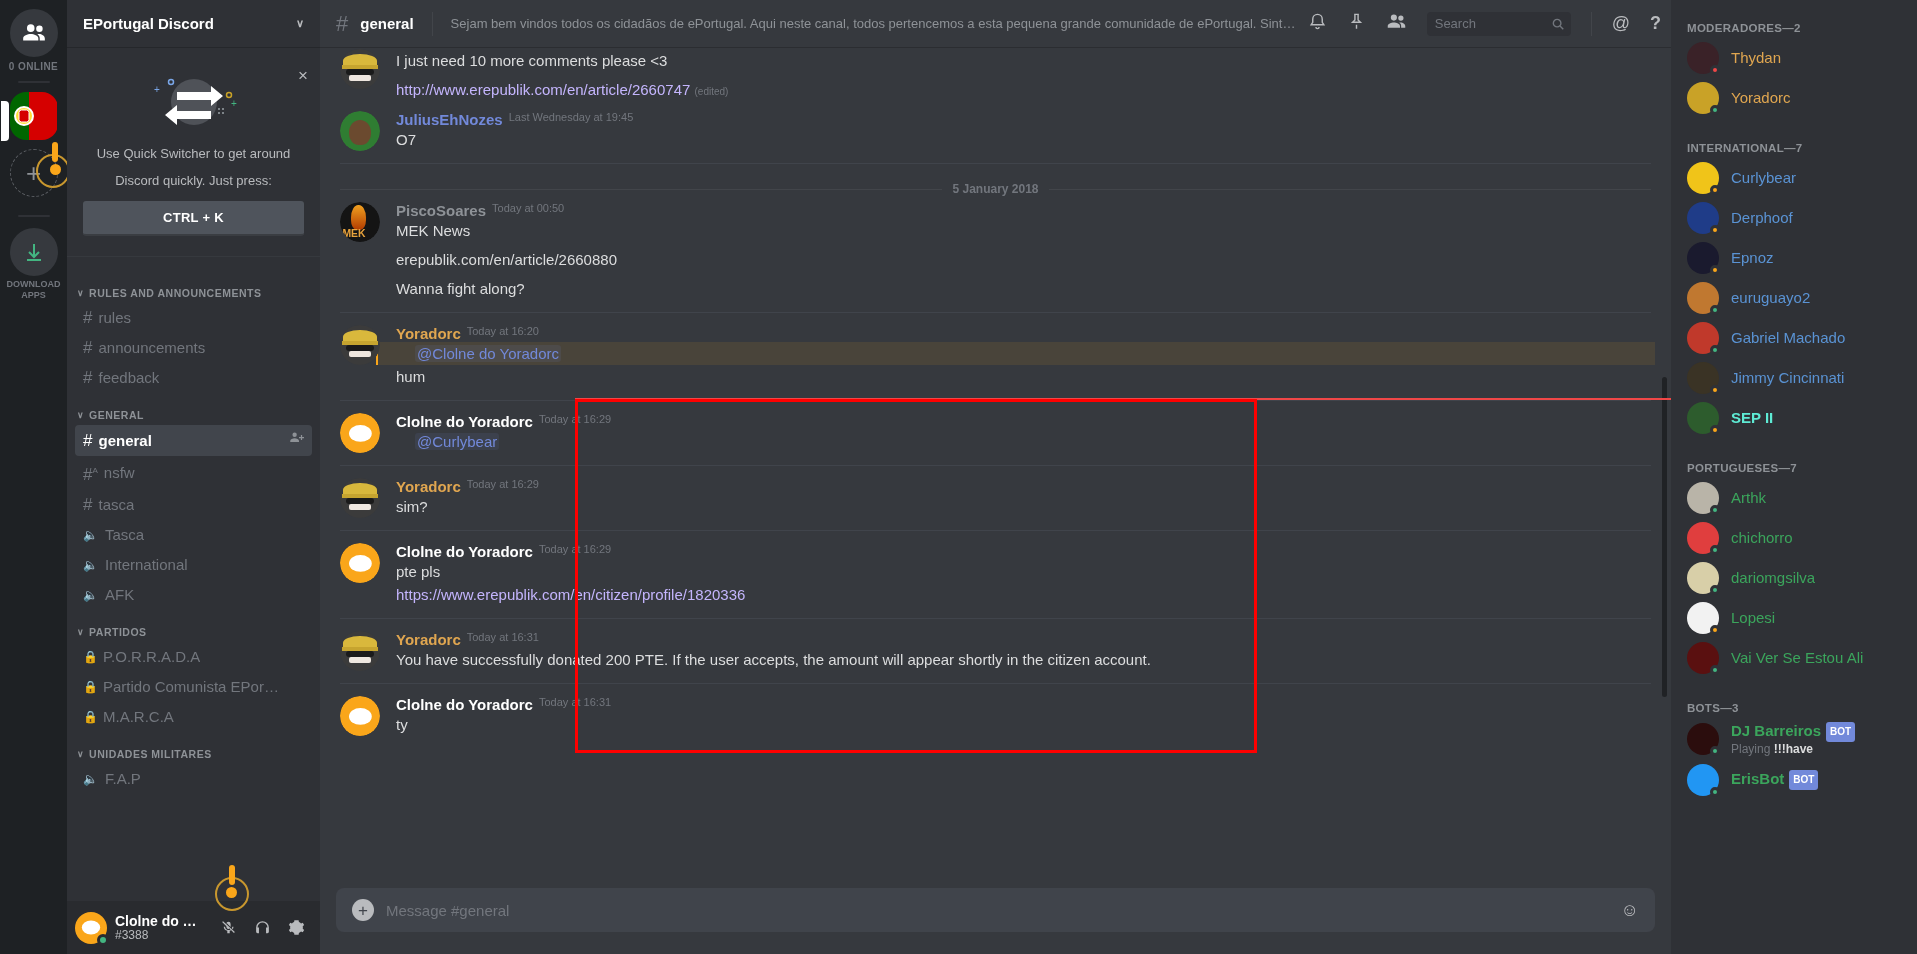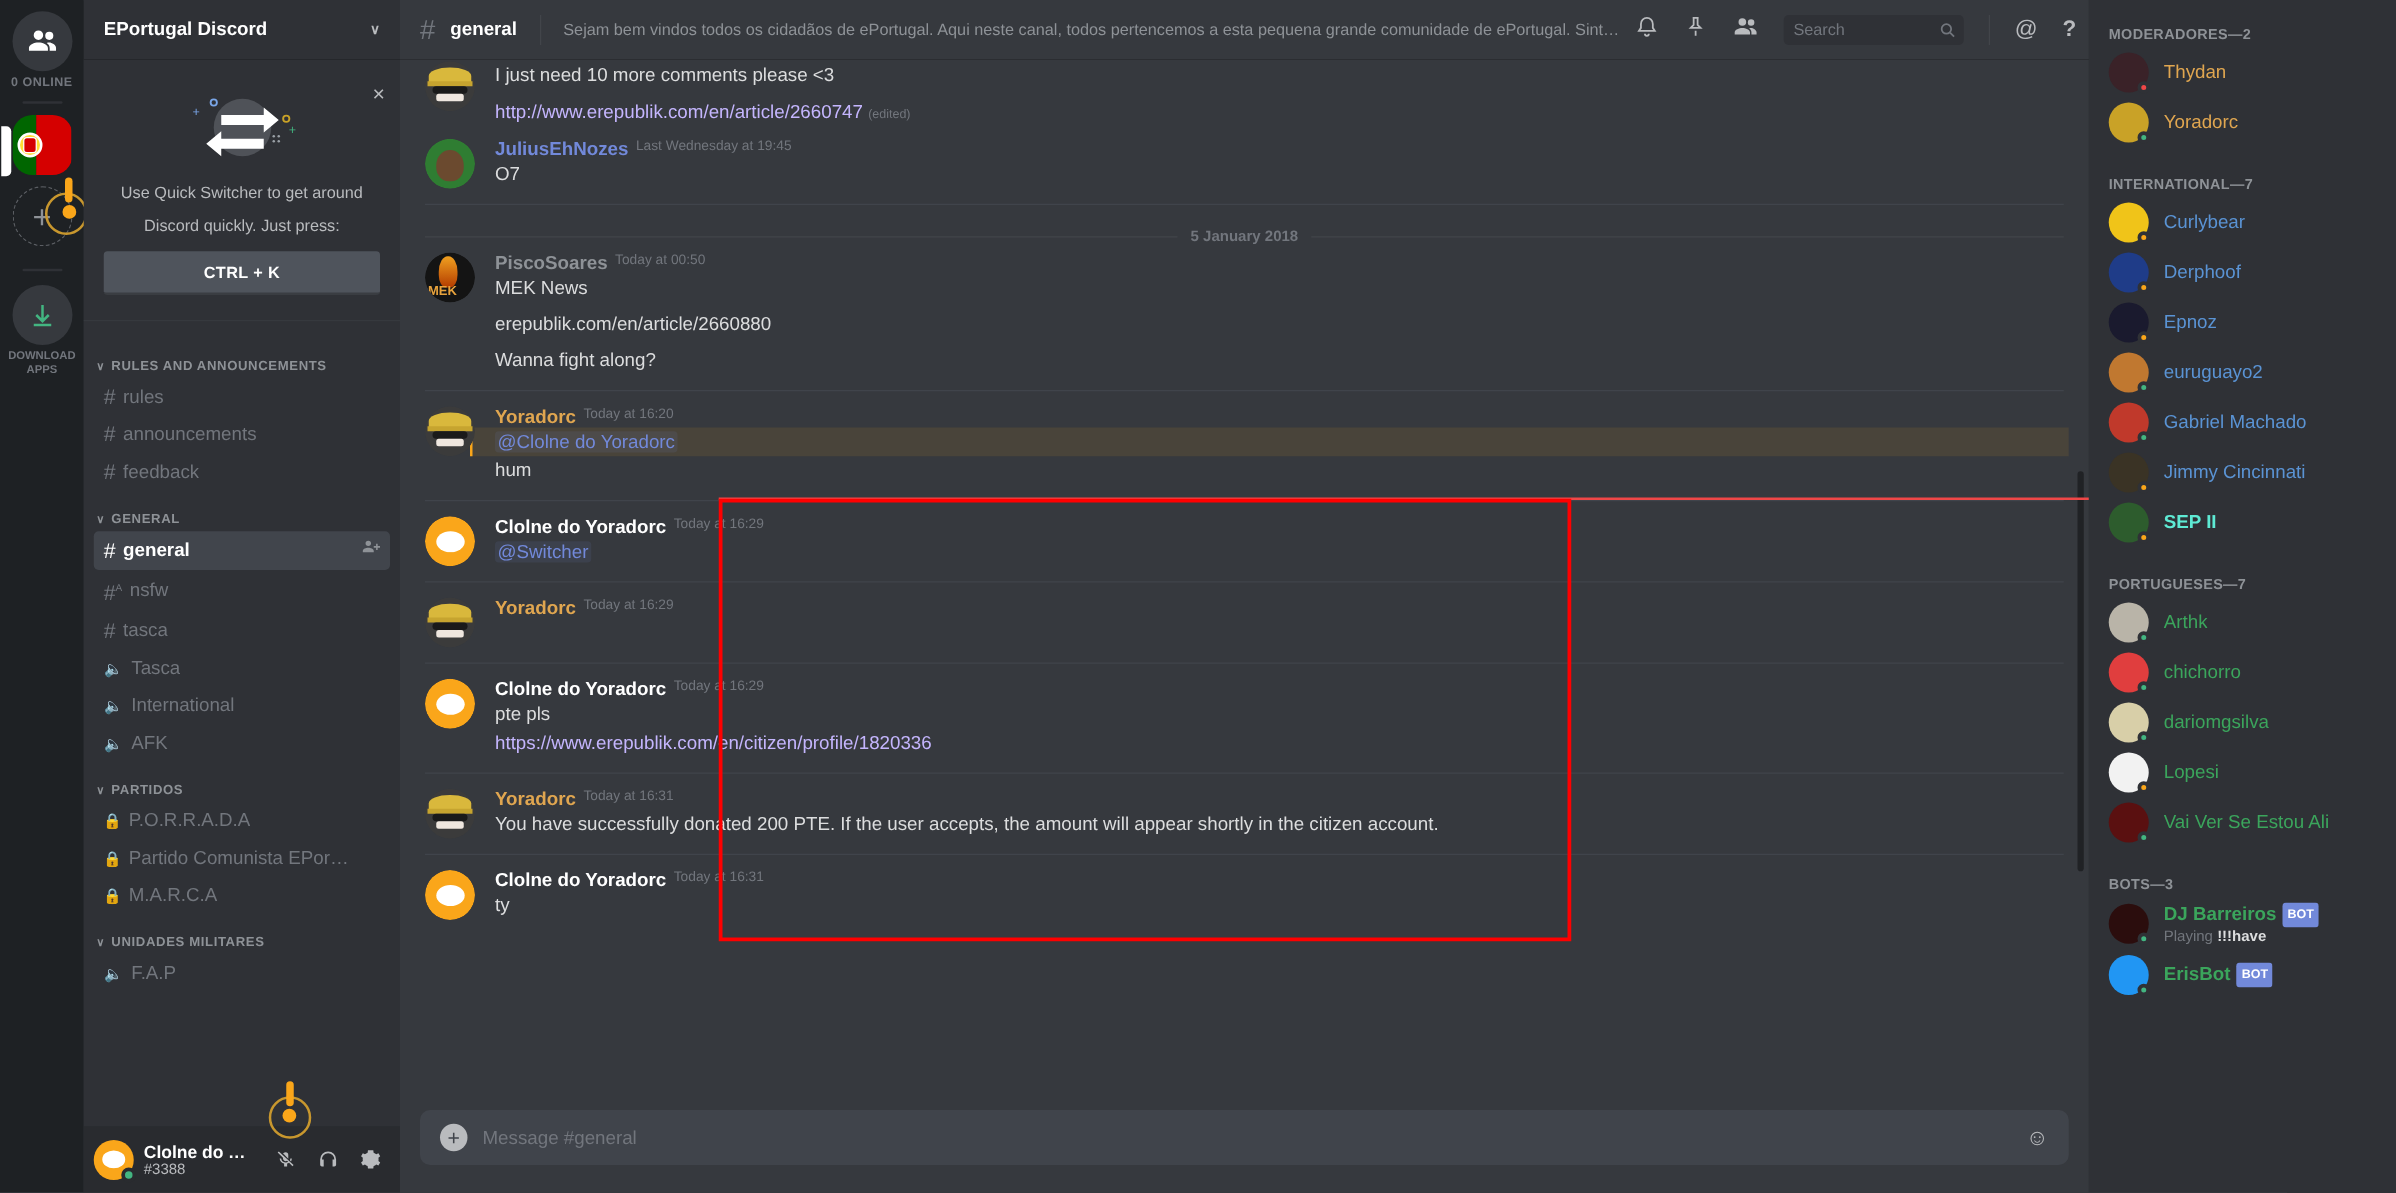--- a/index.html
+++ b/index.html
@@ -150,21 +150,21 @@
   .avatar { width:40px; height:40px; border-radius:50%; flex:0 0 40px; overflow:hidden; position:relative;}
   .mbody { flex:1; min-width:0; }
   .mhead { display:flex; align-items:flex-start; gap:6px; }
   .mauthor { font-size:15px; font-weight:600; }
   .mtime { font-size:11px; color:#72767d; }
   .mtext { font-size:15px; line-height:22px; color:#dcddde; padding-top:1px; }
   .mtext.spaced { padding-top:7px; }
   .link { color:#c4b5fd; }
   .edited { font-size:10px; color:#72767d; }
   .mention {
-    color:#7289da; background: rgba(114,137,218,.1); border-radius:3px; padding: 0 2px;
+    color:#7289da; background: rgba(114,137,218,.1); border-radius:3px; padding: 0 2px; margin-left: 19px;
   }
   .divider-row { display:flex; align-items:center; gap:10px; padding: 10px 20px 2px; }
   .divider-line { flex:1; height:1px; background:#42454a; }
   .divider-label { color:#72767d; font-size:12px; font-weight:600; }
   .sep-line { height:1px; background:#40444b; margin: 8px 20px 8px 20px;}
 
   .mention-row {
     background: rgba(250,166,26,.1); border-left: 2px solid #faa61a;
     margin-left:-20px; padding-left:18px;
   }
@@ -505,38 +505,39 @@
                 <svg width="24.8" height="18.799999999999997" viewBox="0 0 24 18" fill="#fff">
                   <ellipse cx="12" cy="9" rx="11" ry="8.2"></ellipse>
                 </svg>
               </div>
             </div>
             <div class="mbody">
               <div class="mhead">
                 <span class="mauthor" style="color:#ffffff">Clolne do Yoradorc</span>
                 <span class="mtime">Today at 16:29</span>
               </div>
-              <div class="mtext"><span class="mention">@Switcher</span></div>
+              <div class="mtext"><span class="mention">@Curlybear</span></div>
             </div>
           </div>
           <div class="sep-line"></div>
           <div class="msg">
             <div class="avatar">
               <div style="width:40px;height:40px;border-radius:50%;background:#3b3b3b;position:relative;overflow:hidden;">
                 <div style="position:absolute;left:8%;top:12%;width:84%;height:34%;background:#d9b83c;border-radius:50% 50% 10% 10%;"></div>
                 <div style="position:absolute;left:4%;top:40%;width:92%;height:10%;background:#c6a42f;"></div>
                 <div style="position:absolute;left:14%;top:50%;width:72%;height:16%;background:#1a1a1a;border-radius:3px;"></div>
                 <div style="position:absolute;left:22%;top:66%;width:56%;height:14%;background:#efe7df;border-radius:2px;"></div>
               </div>
             </div>
             <div class="mbody">
               <div class="mhead">
                 <span class="mauthor" style="color:#e0a650">Yoradorc</span>
                 <span class="mtime">Today at 16:29</span>
               </div>
+              <div class="mtext">sim?</div>
             </div>
           </div>
           <div class="sep-line"></div>
           <div class="msg">
             <div class="avatar">
               <div style="width:40px;height:40px;border-radius:50%;background:#faa61a;display:flex;align-items:center;justify-content:center;">
                 <svg width="24.8" height="18.799999999999997" viewBox="0 0 24 18" fill="#fff">
                   <ellipse cx="12" cy="9" rx="11" ry="8.2"></ellipse>
                 </svg>
               </div>

